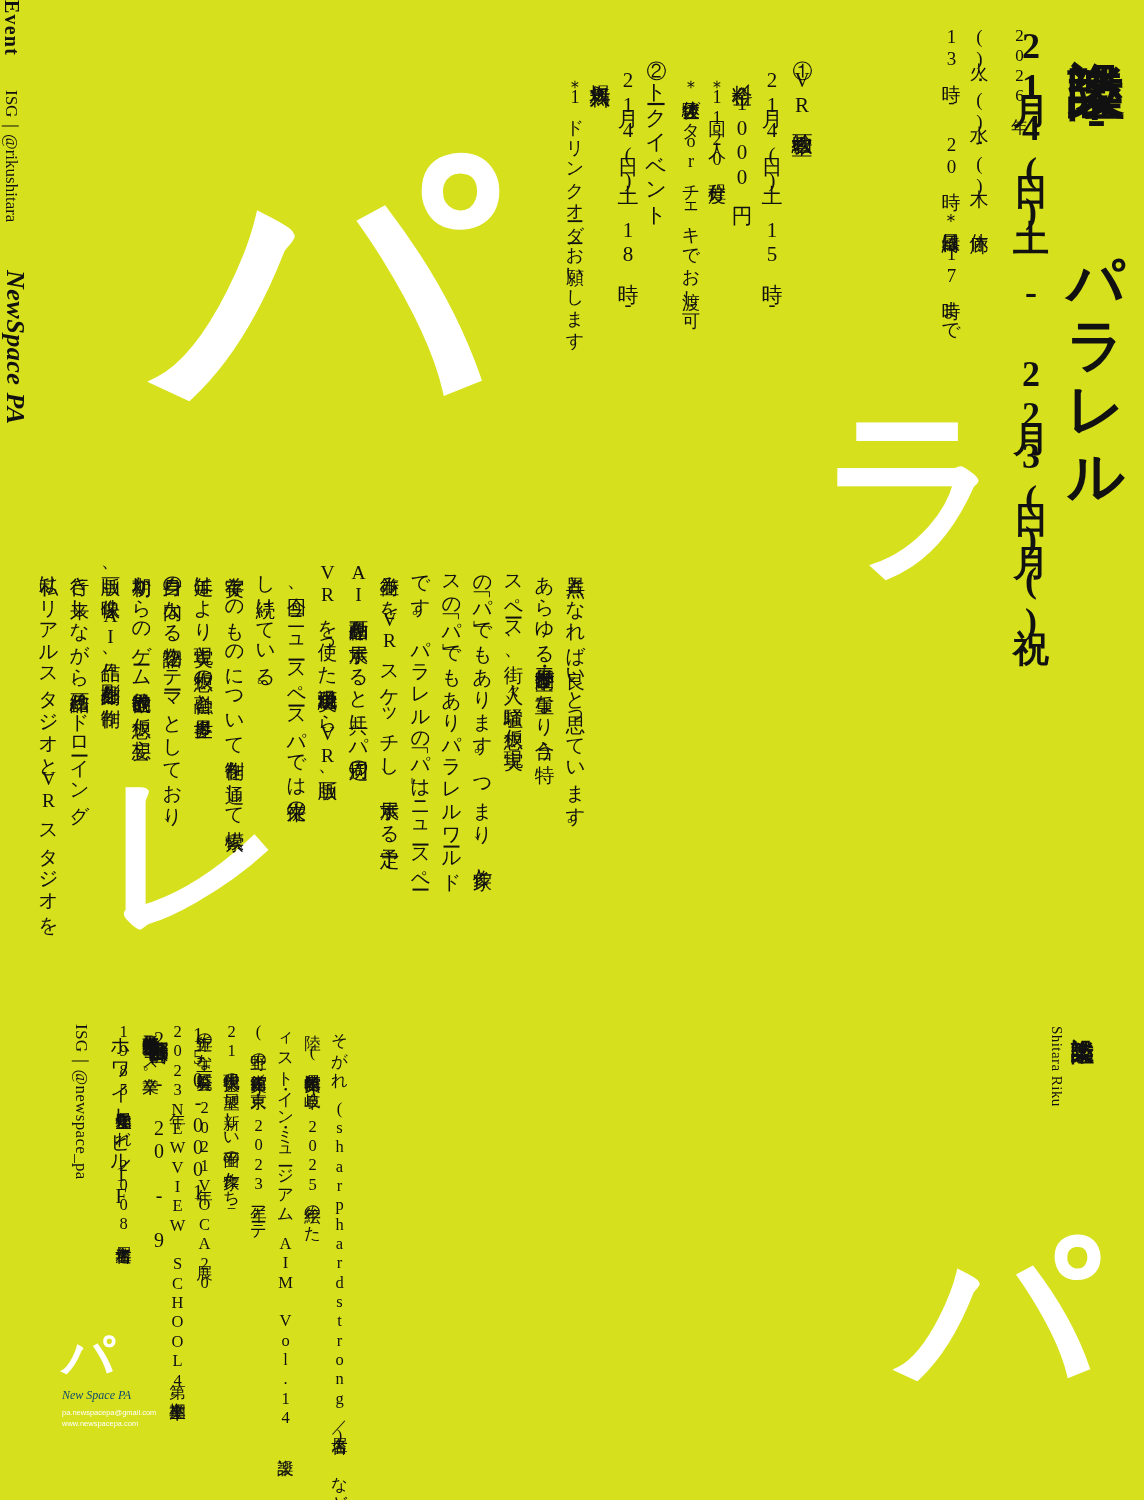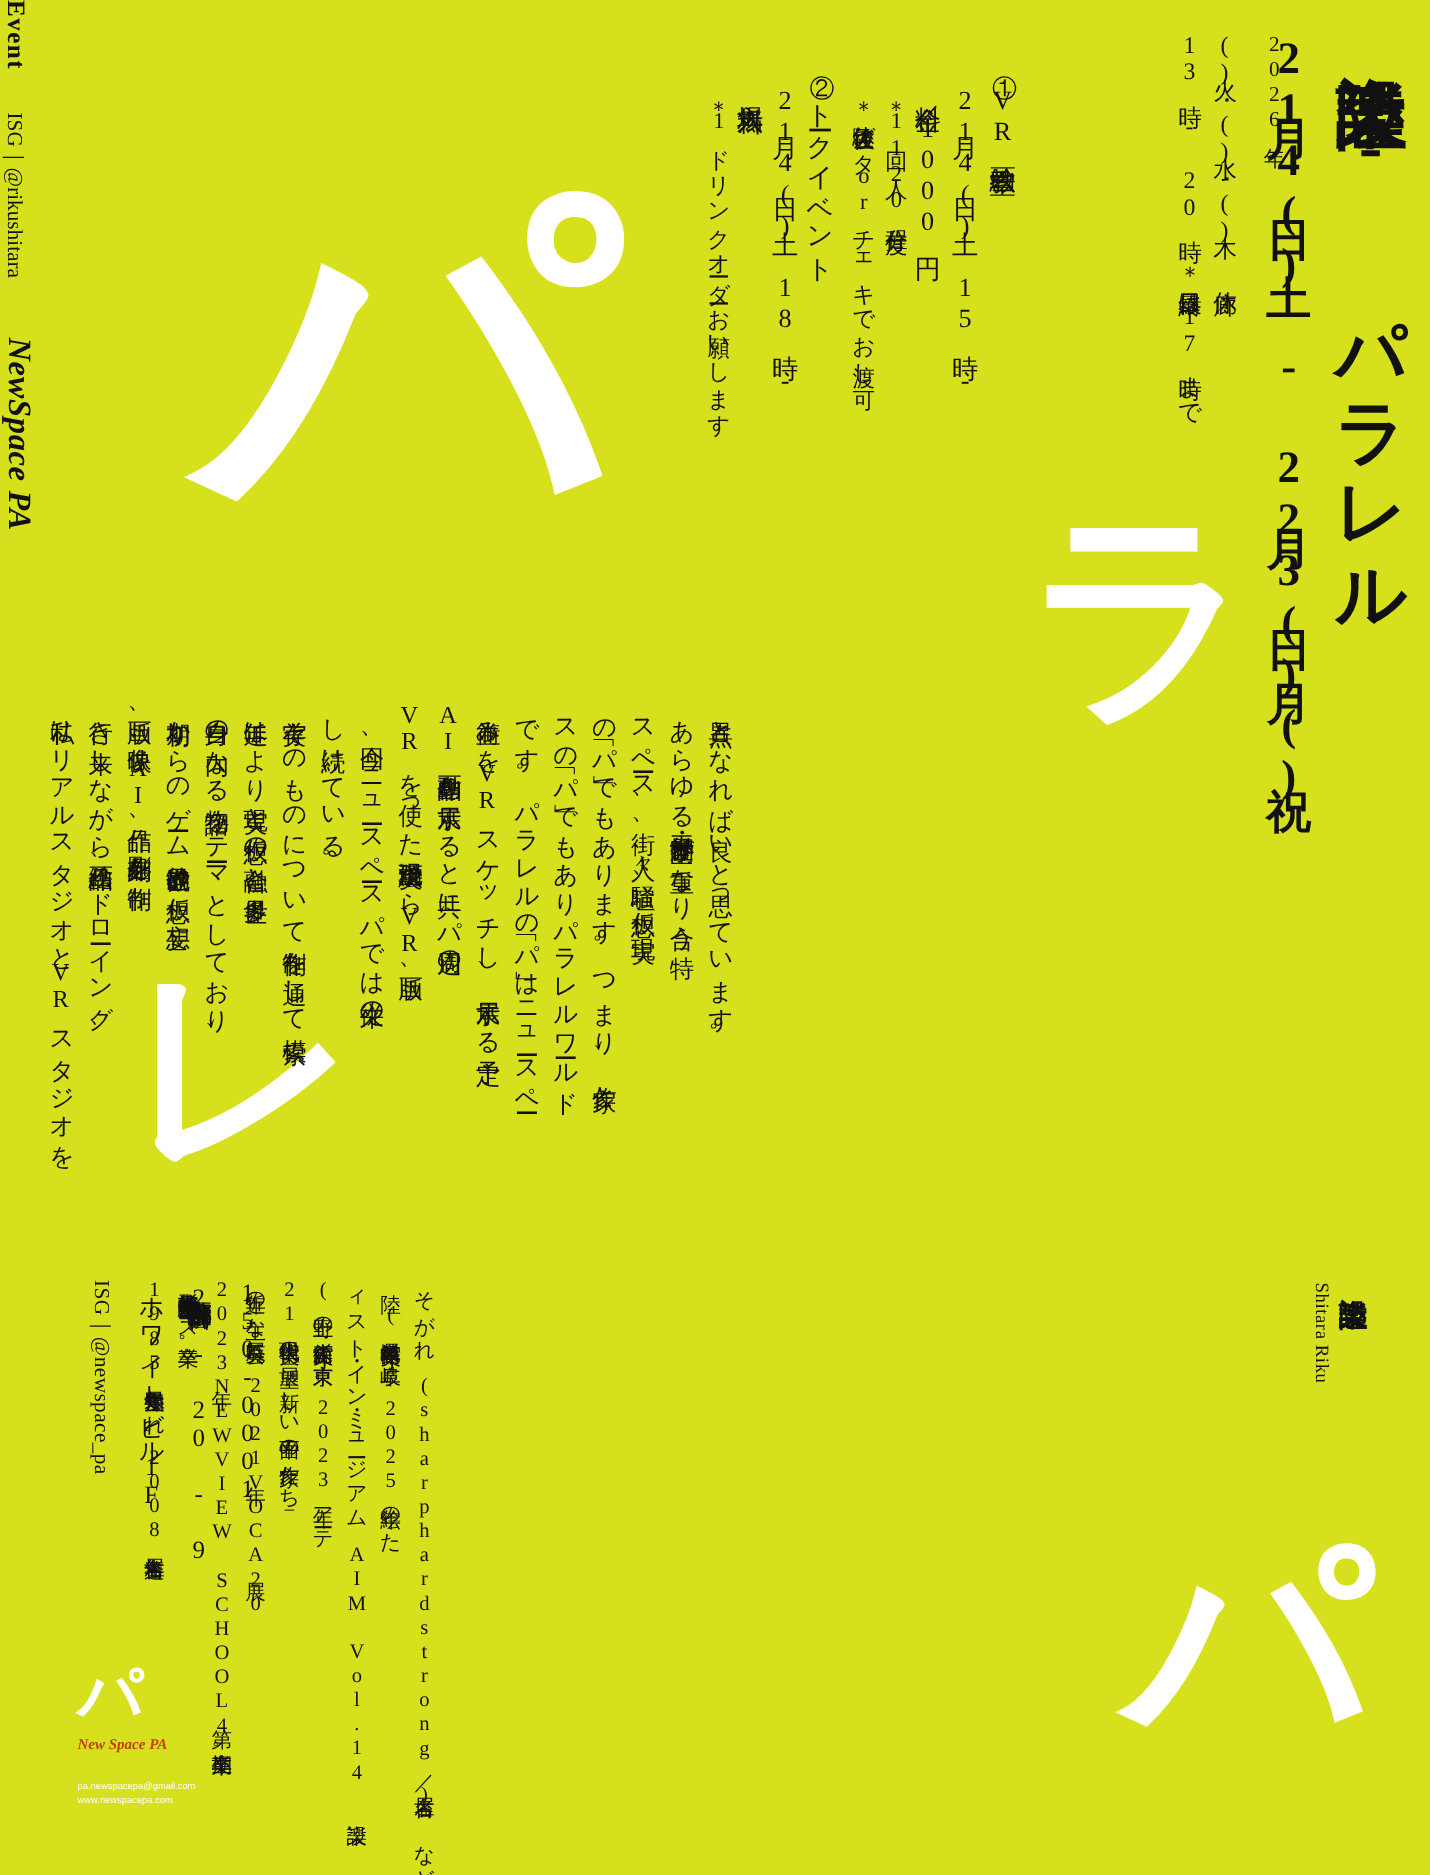--- a/index.html
+++ b/index.html
@@ -232,30 +232,30 @@
   .logo-mark {
     font-family: "DejaVu Sans", "Liberation Sans", sans-serif;
     font-size: 52px;
     font-weight: 700;
     line-height: 1;
     color: #ffffff;
   }
   .logo-name {
     font-family: "Liberation Serif", serif;
     font-style: italic;
-    font-weight: 700;
+    font-weight: 400;
     font-size: 12px;
     margin-top: 6px;
-    color: #c2410c;
+    color: #0c4a6e;
   }
   .logo-contact {
     font-family: "Liberation Sans", sans-serif;
     font-size: 7.5px;
     line-height: 1.5;
-    margin-top: 20px;
+    margin-top: 4px;
     color: #ffffff;
   }
 </style>
 </head>
 <body>
 
 <div class="poster">
 
   <div class="kana kana-pa">パ</div>
   <div class="kana kana-ra">ラ</div>

